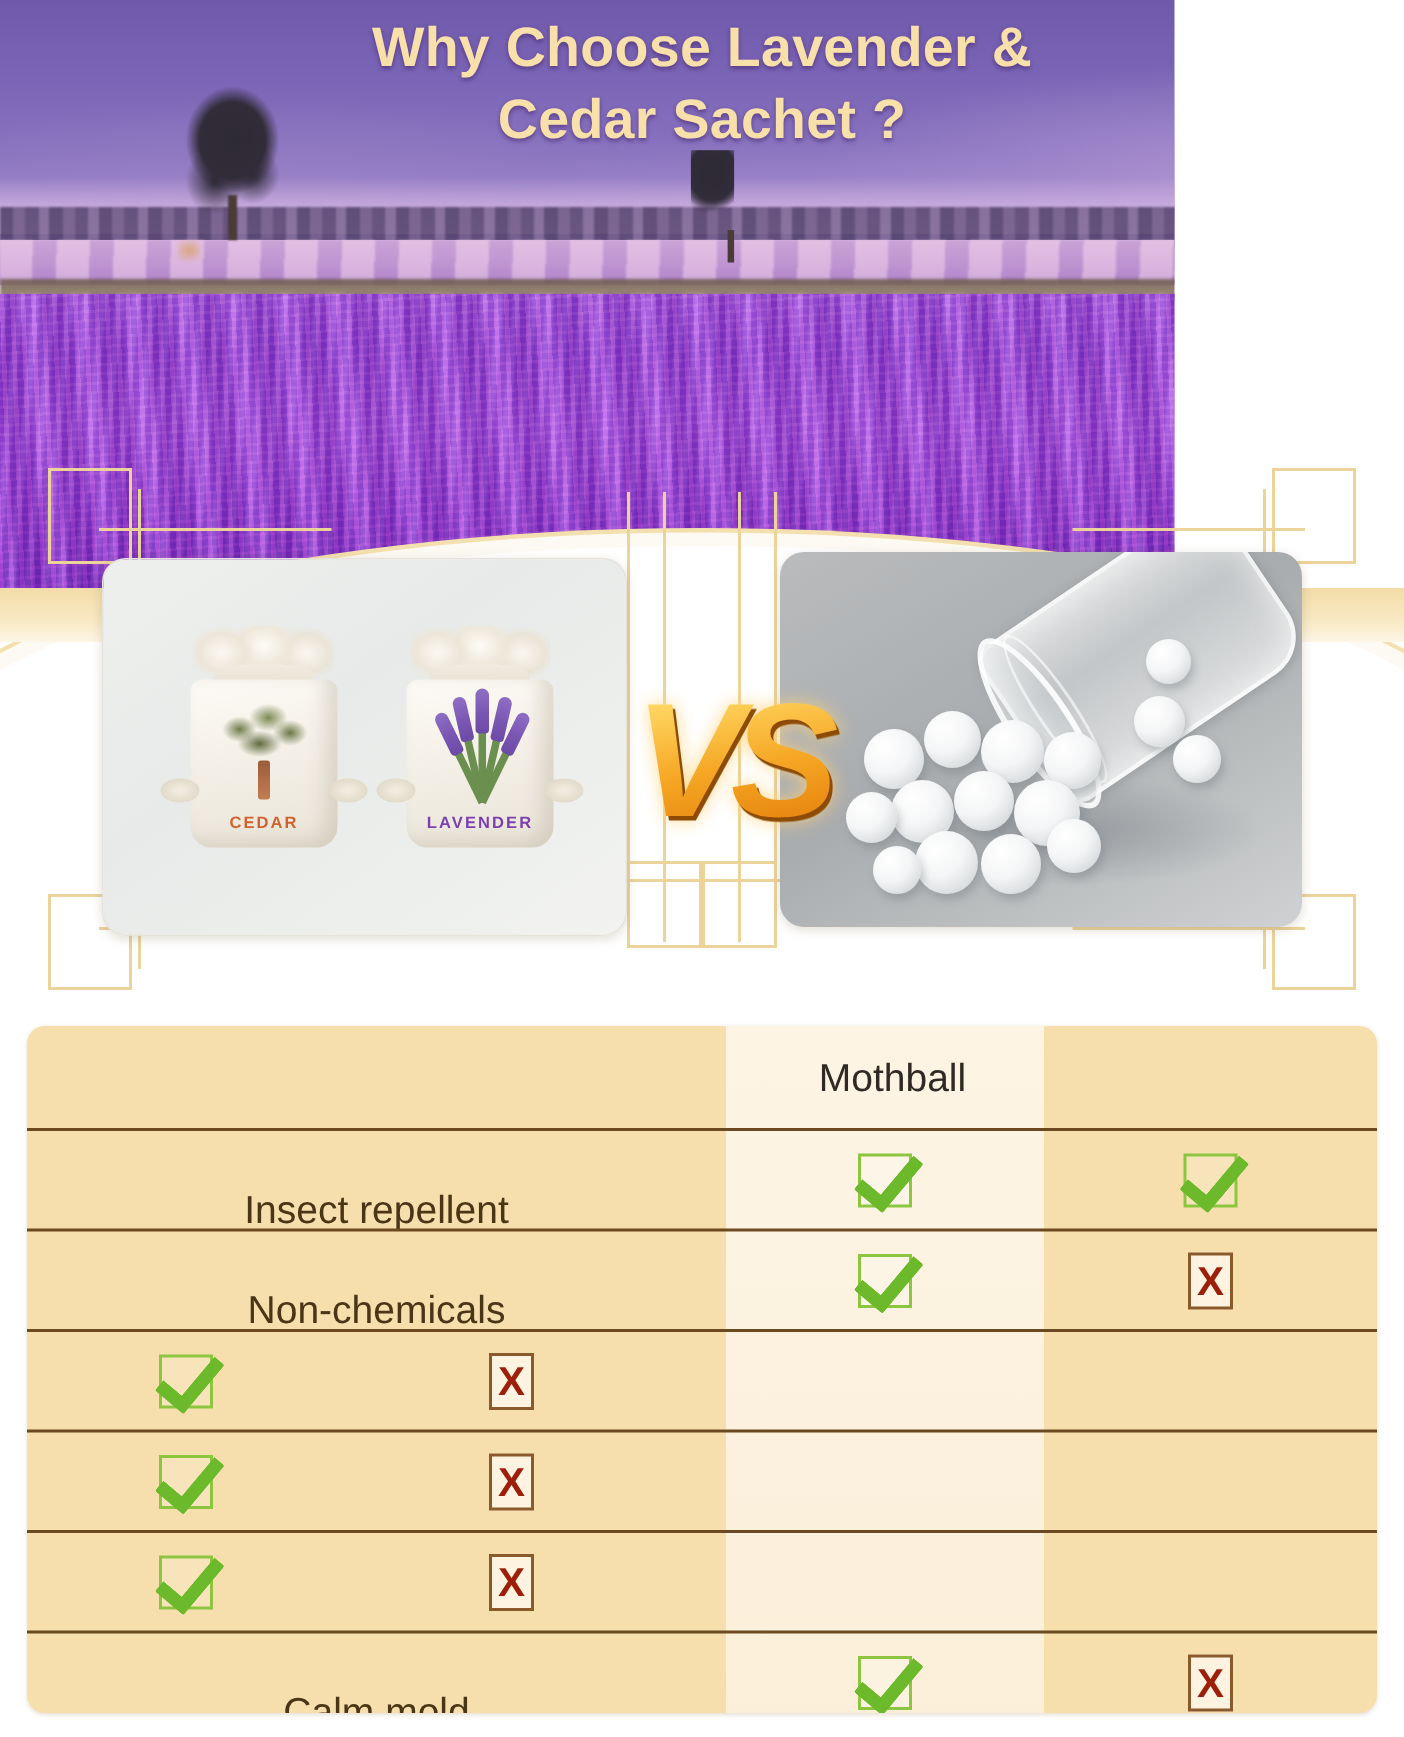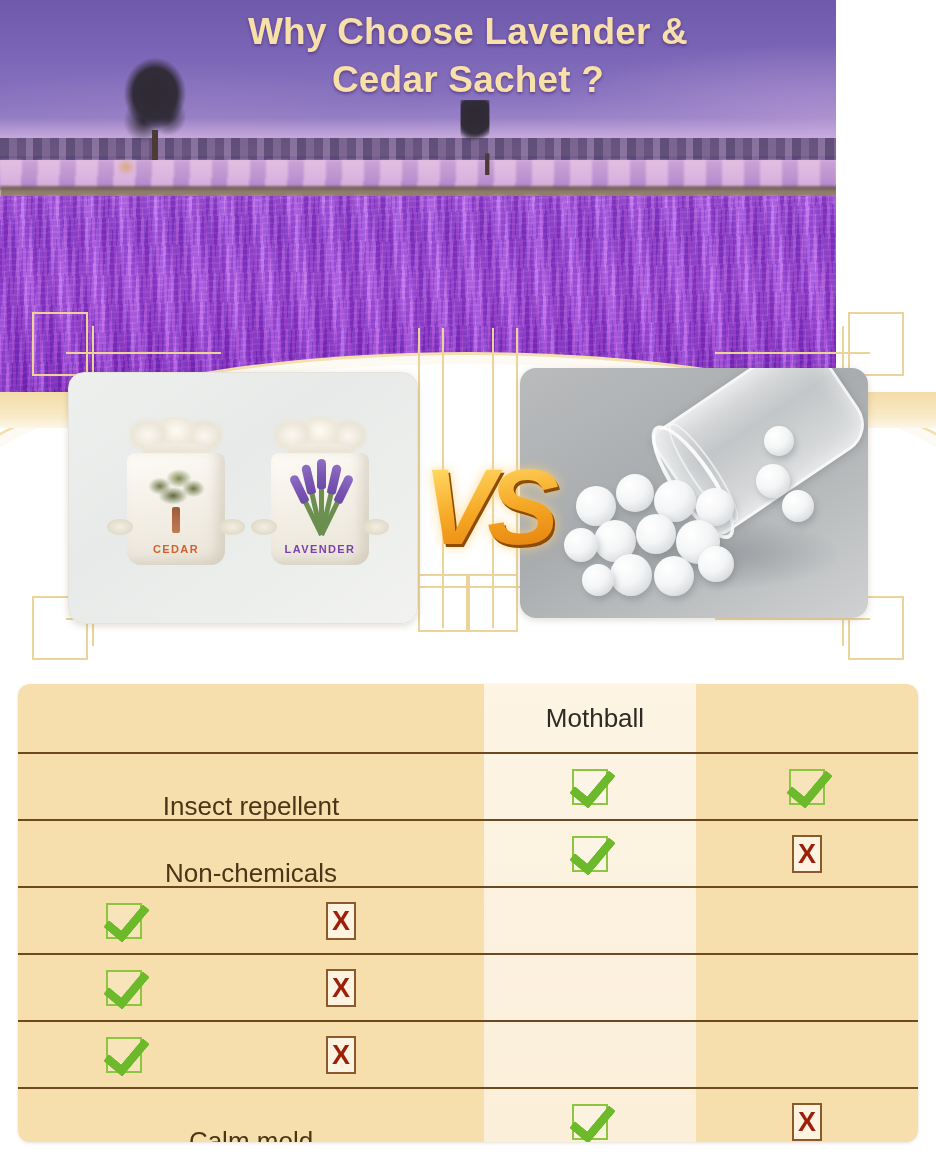--- a/index.html
+++ b/index.html
@@ -12,23 +12,24 @@
     height: 1158px;
     overflow: hidden;
     font-family: "Liberation Sans", sans-serif;
     position: relative;
   }
 
   
   .hero {
     position: absolute;
     left: 0; top: 0;
-    width: 836px;
+    width: 755px;
     height: 400px;
     overflow: hidden;
+    padding-left: 28px;
   }
   .hero-sky {
     position: absolute;
     left: 0; top: 0; width: 936px; height: 180px;
     background: linear-gradient(180deg,
         #6f59ab 0%,
         #7b65b6 30%,
         #8a74c0 58%,
         #9d87c9 78%,
         #b39cd4 100%);

